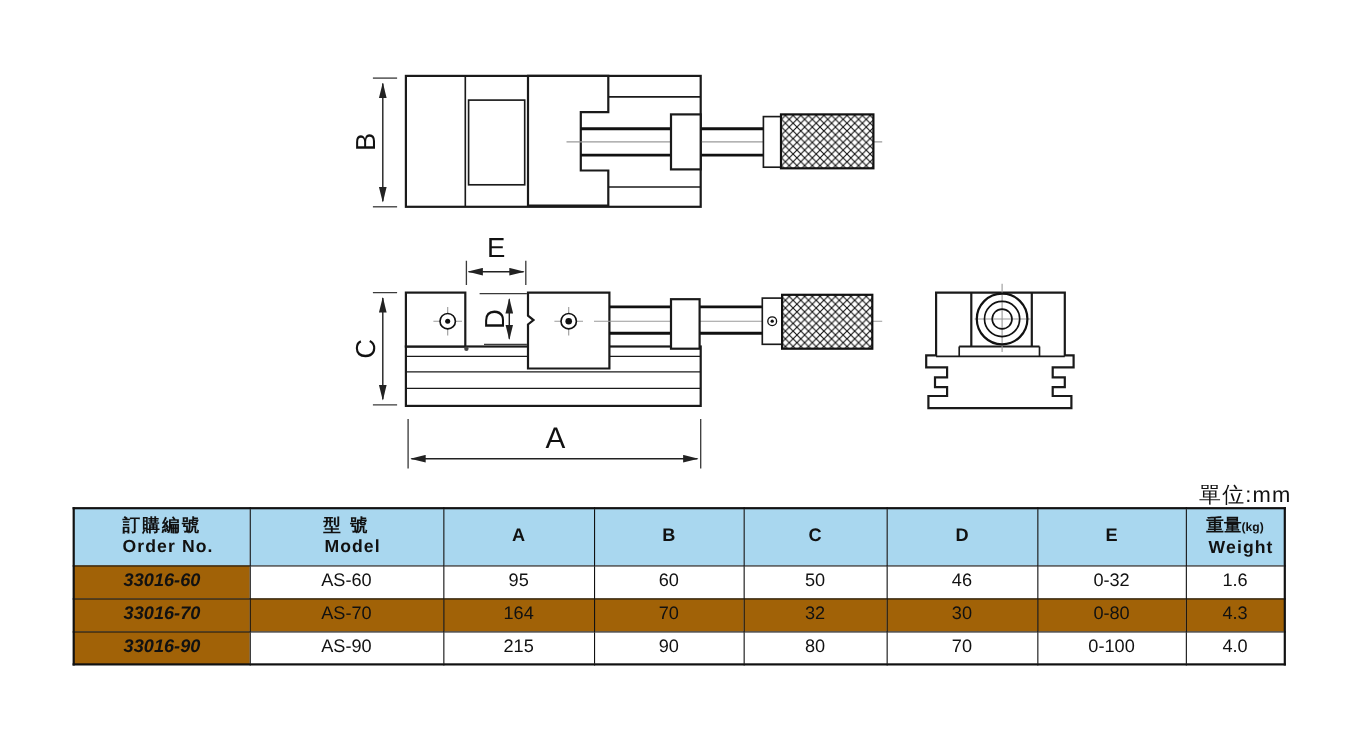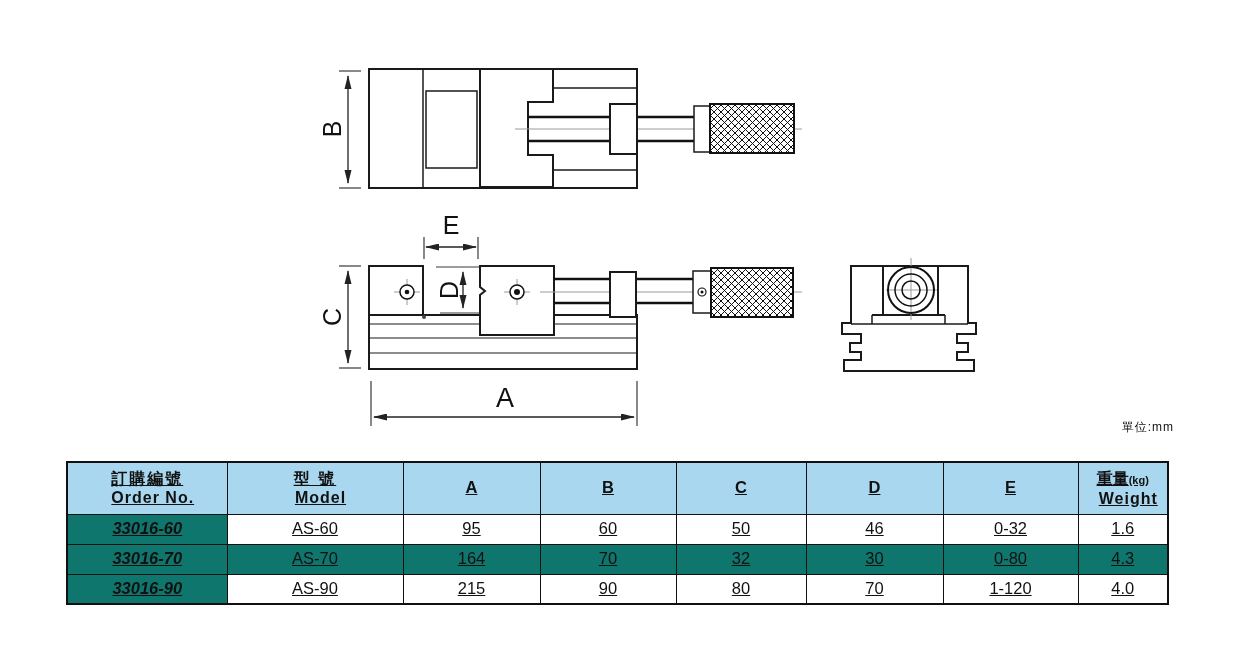--- a/index.html
+++ b/index.html
@@ -11,34 +11,34 @@
   .ln2{fill:none;stroke:#1a1a1a;stroke-width:2;}
   .ln15{fill:none;stroke:#1a1a1a;stroke-width:1.5;}
   .ln12{fill:none;stroke:#1a1a1a;stroke-width:1.2;}
   .shaft{fill:none;stroke:#111;stroke-width:2.6;}
   .cl{fill:none;stroke:#9a9a9a;stroke-width:1;}
   .dim{fill:none;stroke:#222;stroke-width:1.3;}
   .ext{fill:none;stroke:#3a3a3a;stroke-width:1.2;}
   .dimtxt{font-family:"Liberation Sans",sans-serif;font-size:25px;fill:#111;}
   .knurl-rect{stroke:#111;stroke-width:2;}
 
-  .unit-label{position:absolute;top:419px;right:66px;font-size:12px;letter-spacing:1px;}
+  .unit-label{position:absolute;top:436px;right:66px;font-size:20px;letter-spacing:1px;}
 
   table.spec{position:absolute;left:66px;top:461px;border-collapse:collapse;table-layout:fixed;
              border:2.5px solid #111;}
   table.spec th, table.spec td{border:1.6px solid #111;text-align:center;vertical-align:middle;
-             padding:0;font-size:16.5px;line-height:1.2;text-decoration:underline;}
+             padding:0;font-size:16.5px;line-height:1.2;}
   tr.hdr-row{height:52px;}
   tr.data-row{height:30px;}
   .hdr{background:#a9d7ef;font-weight:bold;}
   .letter{font-size:18px;}
   .zh{font-size:16px;letter-spacing:2px;}
   .en{font-size:16px;letter-spacing:1px;margin-left:11px;}
   .kg{font-size:11px;letter-spacing:0;font-weight:bold;text-align:right;}
-  .blue{background:#0f766e;}
+  .blue{background:#a16207;}
   .order{font-weight:bold;font-style:italic;}
 </style>
 </head>
 <body>
 
 <div class="canvas">
 
   <svg class="drawing" width="1240" height="455" viewBox="0 0 1240 455">
     <defs>
       <pattern id="knurl" patternUnits="userSpaceOnUse" width="7" height="7">
@@ -199,19 +199,19 @@
       <td class="blue">0-80</td>
       <td class="blue">4.3</td>
     </tr>
     <tr class="data-row">
       <td class="blue order">33016-90</td>
       <td>AS-90</td>
       <td>215</td>
       <td>90</td>
       <td>80</td>
       <td>70</td>
-      <td>1-120</td>
+      <td>0-100</td>
       <td>4.0</td>
     </tr>
   </tbody>
     </table>
 
 </div>
 
 </body></html>

